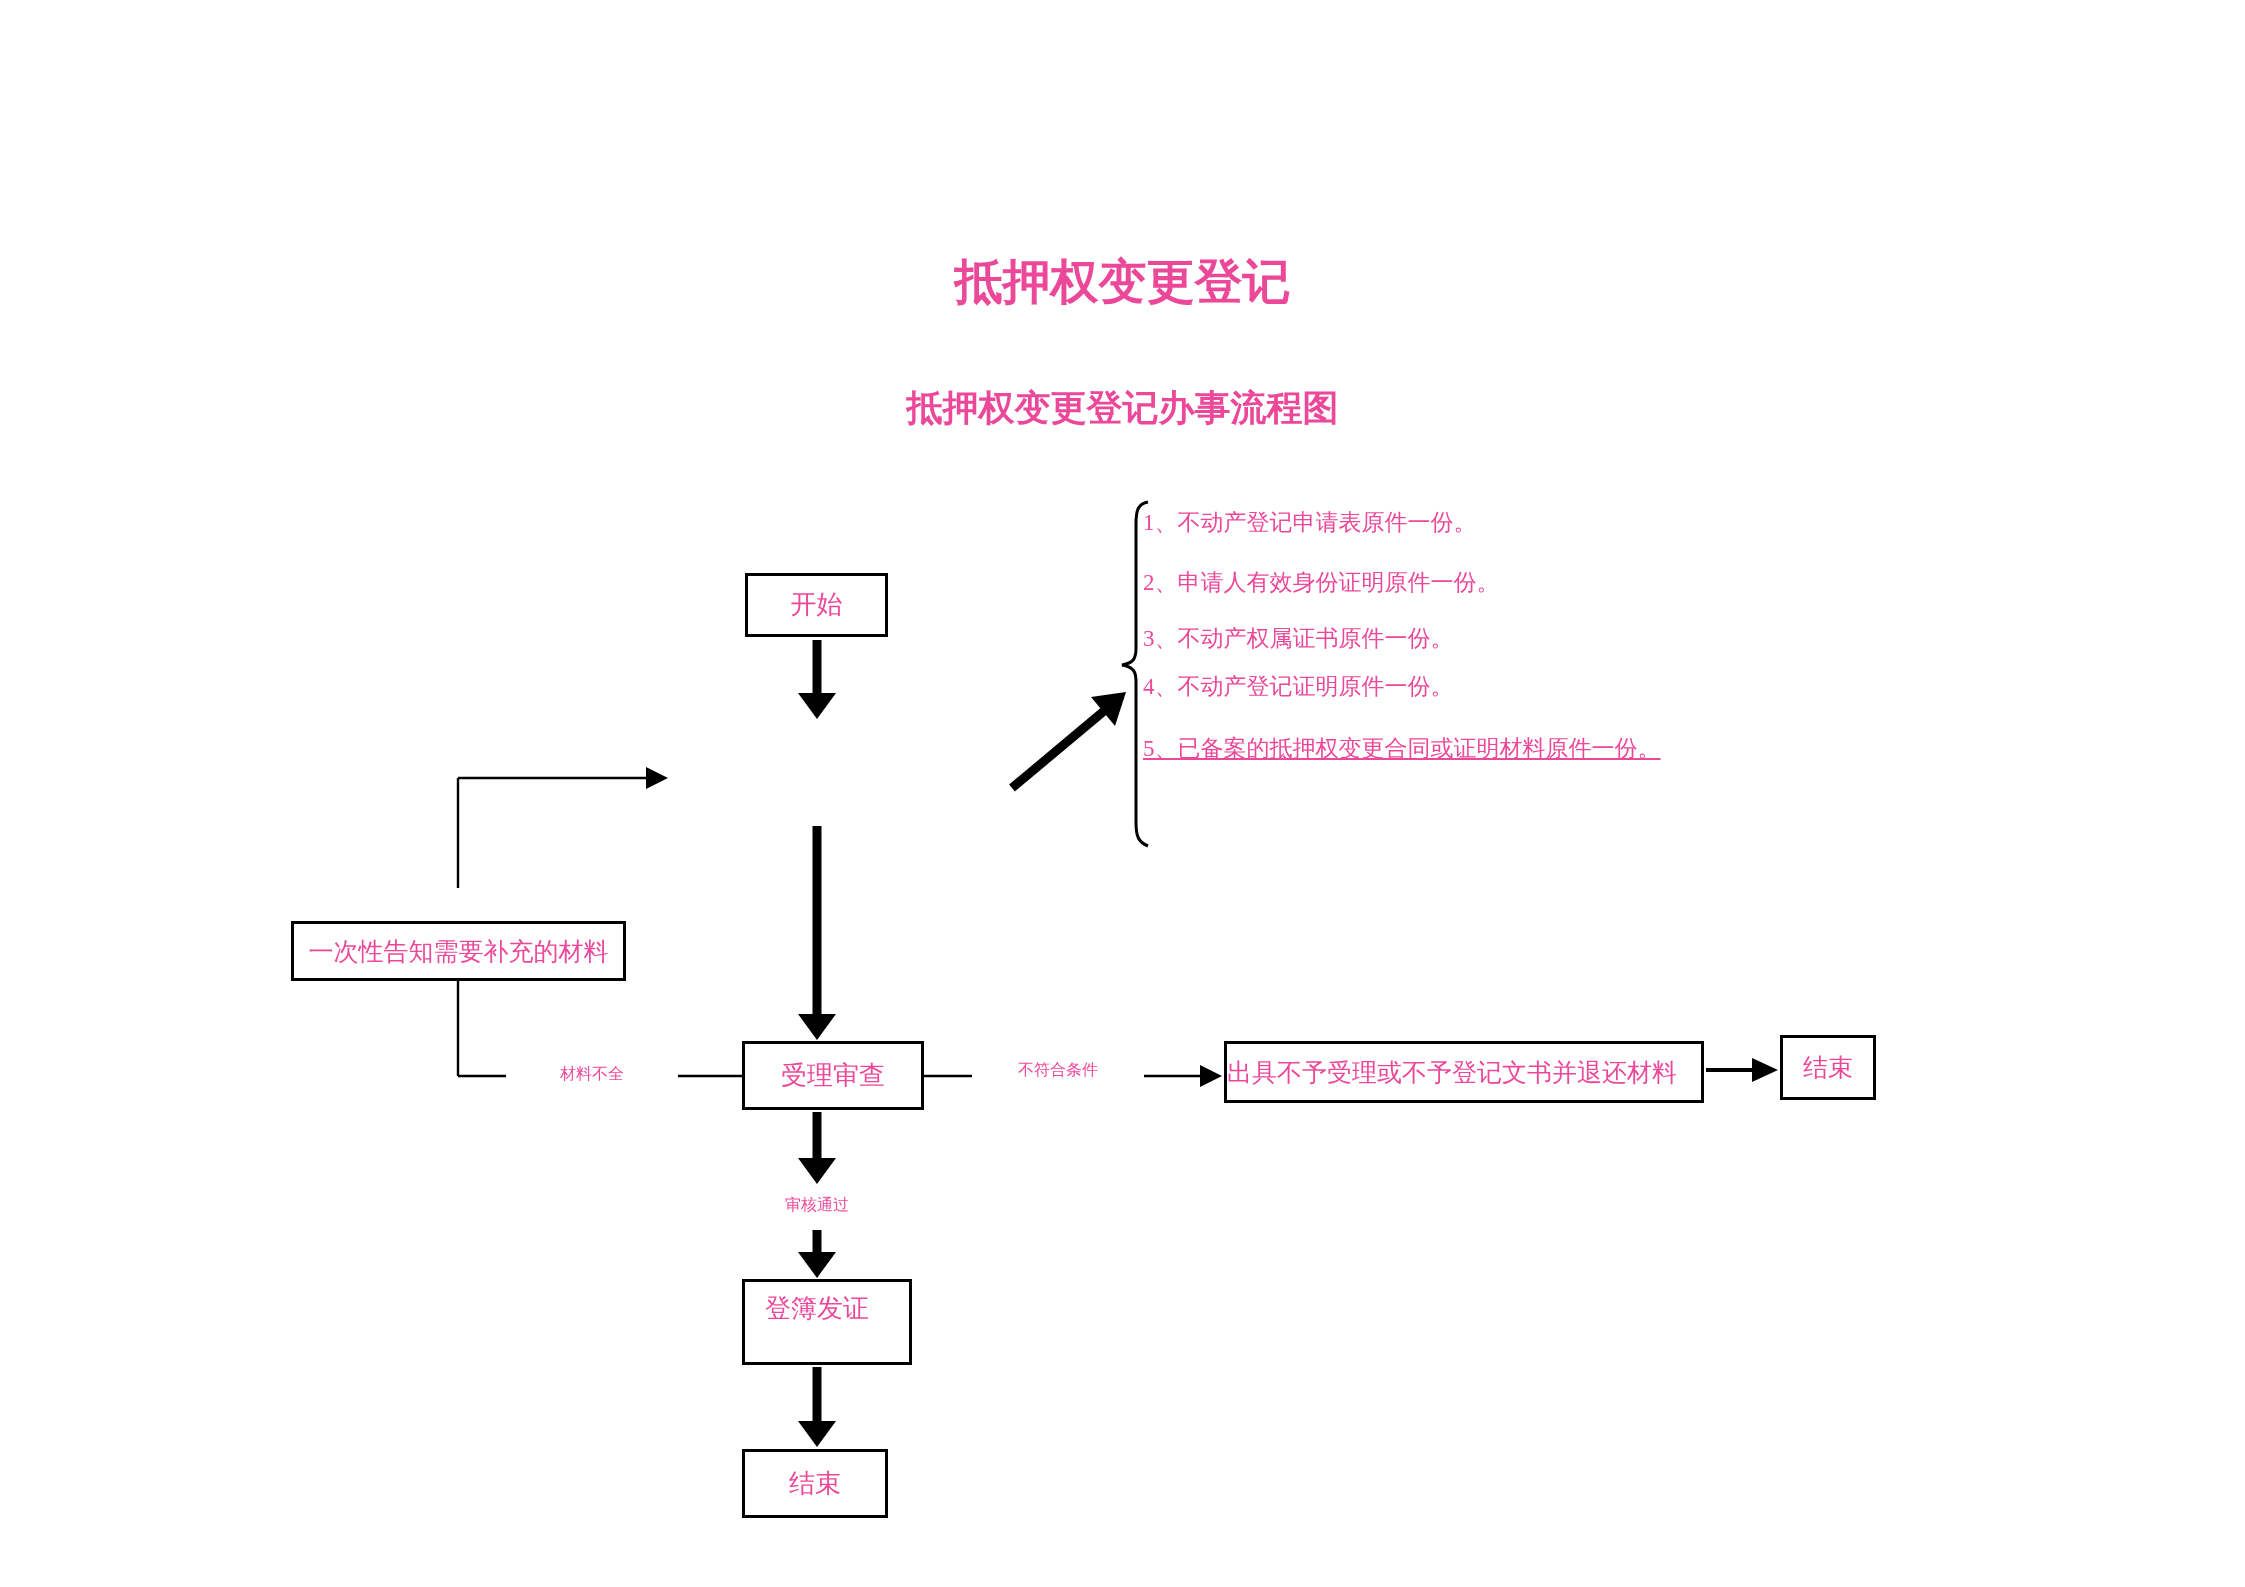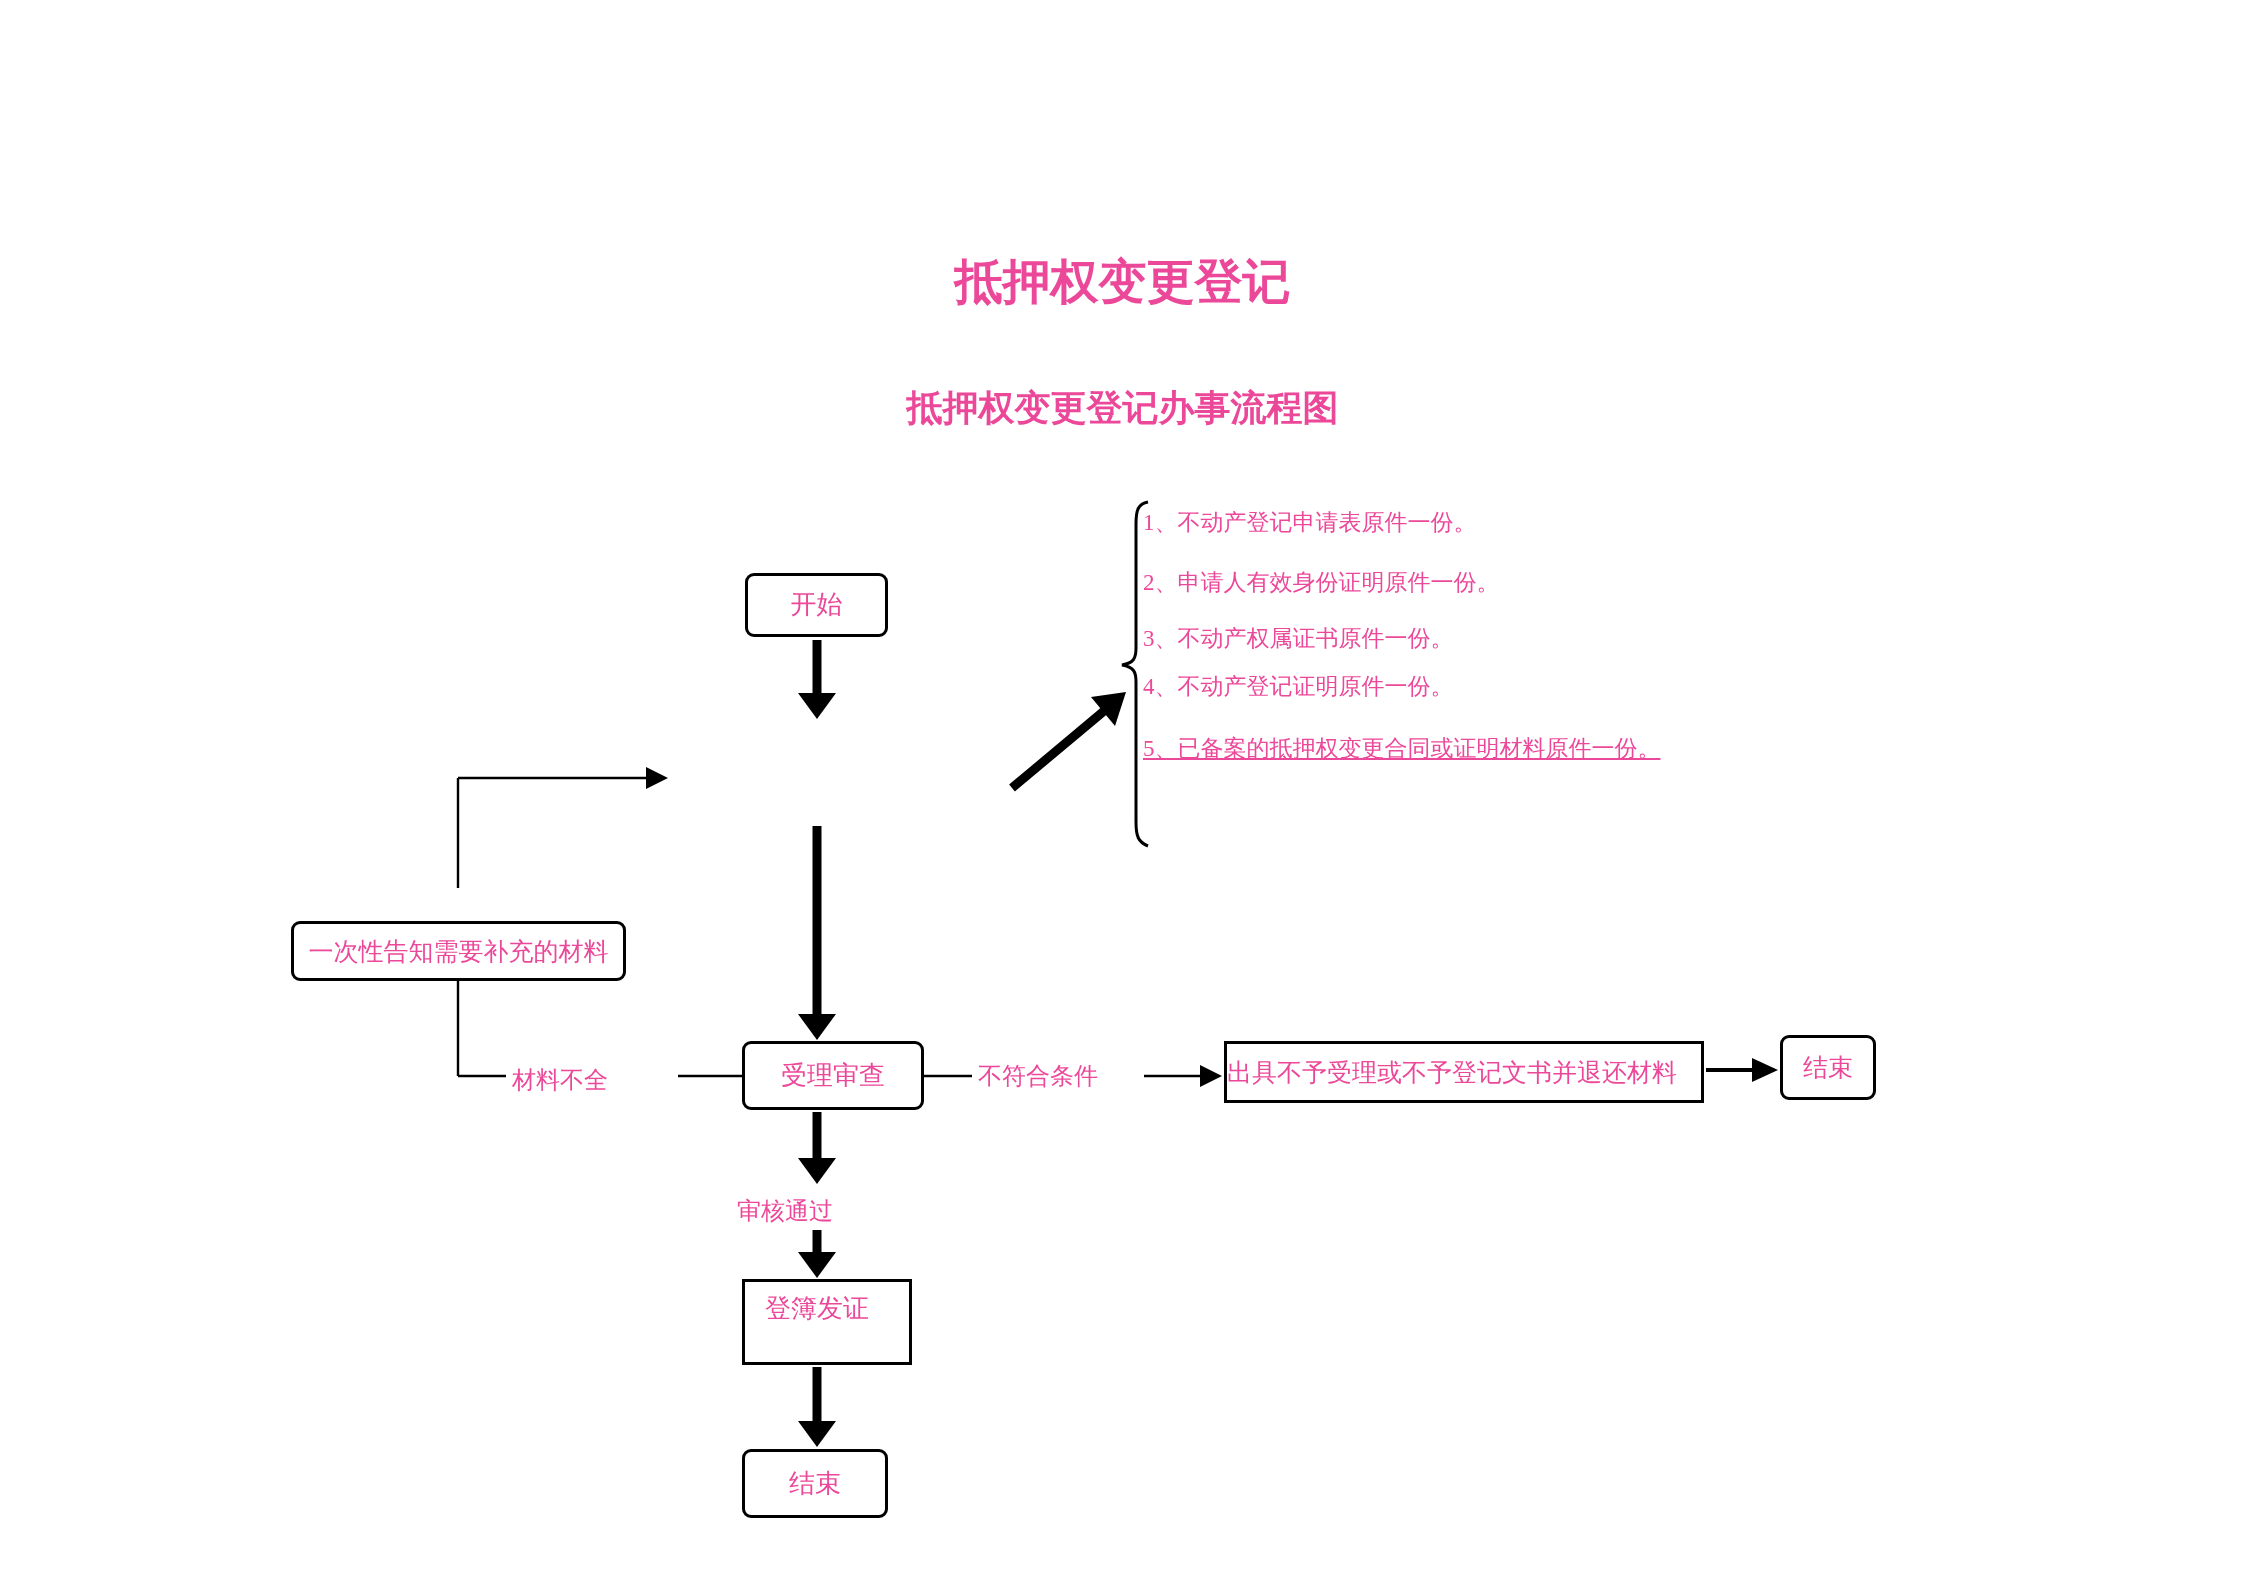--- a/index.html
+++ b/index.html
@@ -12,32 +12,32 @@
     overflow:hidden;
   }
   #lines{position:absolute;left:0;top:0;z-index:1;}
   .node{
     position:absolute;z-index:2;
     background:#ffffff;border:3px solid #000;
     box-sizing:border-box;
     font-size:26px;line-height:1;
     white-space:nowrap;
   }
-  .center{display:flex;align-items:center;justify-content:center;border-radius:9px;}
+  .center{display:flex;align-items:center;justify-content:center;}
   #title{
     position:absolute;left:0;top:250px;width:2245px;
     text-align:center;font-size:48px;font-weight:700;z-index:2;
   }
   #subtitle{
     position:absolute;left:0;top:384px;width:2245px;
     text-align:center;font-size:36px;font-weight:700;z-index:2;
   }
   .edge-label{
     position:absolute;z-index:3;background:#ffffff;
-    font-size:24px;text-align:left;white-space:nowrap;
+    font-size:16px;text-align:center;white-space:nowrap;
     padding:2px 6px;
   }
   .material{
     position:absolute;z-index:2;left:1143px;
     font-size:23px;white-space:nowrap;line-height:32px;
   }
 </style>
 </head>
 <body>
 

